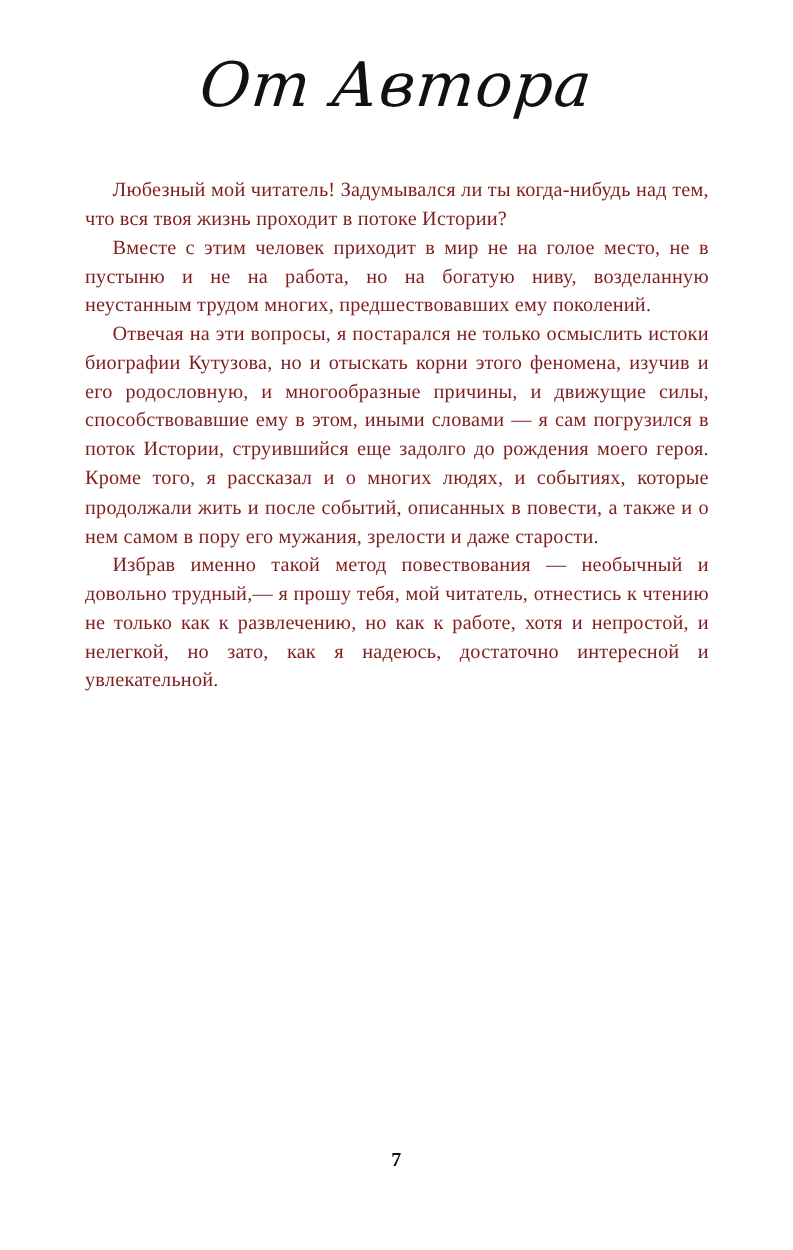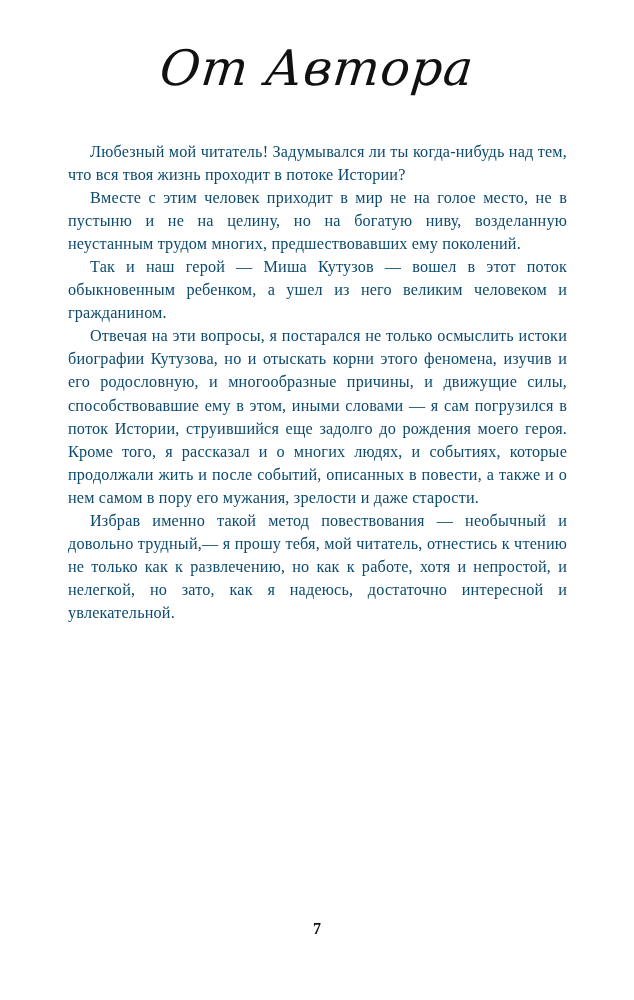--- a/index.html
+++ b/index.html
@@ -48,21 +48,21 @@
   .body-text {
     position: absolute;
     left: 68px;
     top: 141px;
     width: 499px;
     text-align: justify;
     text-justify: inter-word;
     font-family: "Liberation Serif", "DejaVu Serif", serif;
     font-size: 16.2px;
     line-height: 23.05px;
-    color: #0c4a6e;
+    color: #7f1d1d;
     letter-spacing: 0.18px;
     -webkit-font-smoothing: none;
   }
 
   .body-text p {
     margin: 0;
     text-indent: 22px;
     text-align: justify;
   }
   .body-text p:last-child {
@@ -85,21 +85,20 @@
 </style>
 </head>
 <body>
 
 <div class="page">
 
   <div class="chapter-title">От Автора</div>
 
   <div class="body-text">
     <p>Любезный мой читатель! Задумывался ли ты когда-нибудь над тем, что вся твоя жизнь проходит в потоке Истории?</p>
-    <p>Вместе с этим человек приходит в мир не на голое место, не в пустыню и не на целину, но на богатую ниву, возделанную неустанным трудом многих, предшествовавших ему поколений.</p>
-    <p>Так и наш герой — Миша Кутузов — вошел в этот поток обыкновенным ребенком, а ушел из него великим человеком и гражданином.</p>
+    <p>Вместе с этим человек приходит в мир не на голое место, не в пустыню и не на работа, но на богатую ниву, возделанную неустанным трудом многих, предшествовавших ему поколений.</p>
     <p>Отвечая на эти вопросы, я постарался не только осмыслить истоки биографии Кутузова, но и отыскать корни этого феномена, изучив и его родословную, и многообразные причины, и движущие силы, способствовавшие ему в этом, иными словами — я сам погрузился в поток Истории, струившийся еще задолго до рождения моего героя. Кроме того, я рассказал и о многих людях, и событиях, которые продолжали жить и после событий, описанных в повести, а также и о нем самом в пору его мужания, зрелости и даже старости.</p>
     <p>Избрав именно такой метод повествования — необычный и довольно трудный,— я прошу тебя, мой читатель, отнестись к чтению не только как к развлечению, но как к работе, хотя и непростой, и нелегкой, но зато, как я надеюсь, достаточно интересной и увлекательной.</p>
   </div>
 
   <div class="folio">7</div>
 
 </div>
 
 </body></html>

